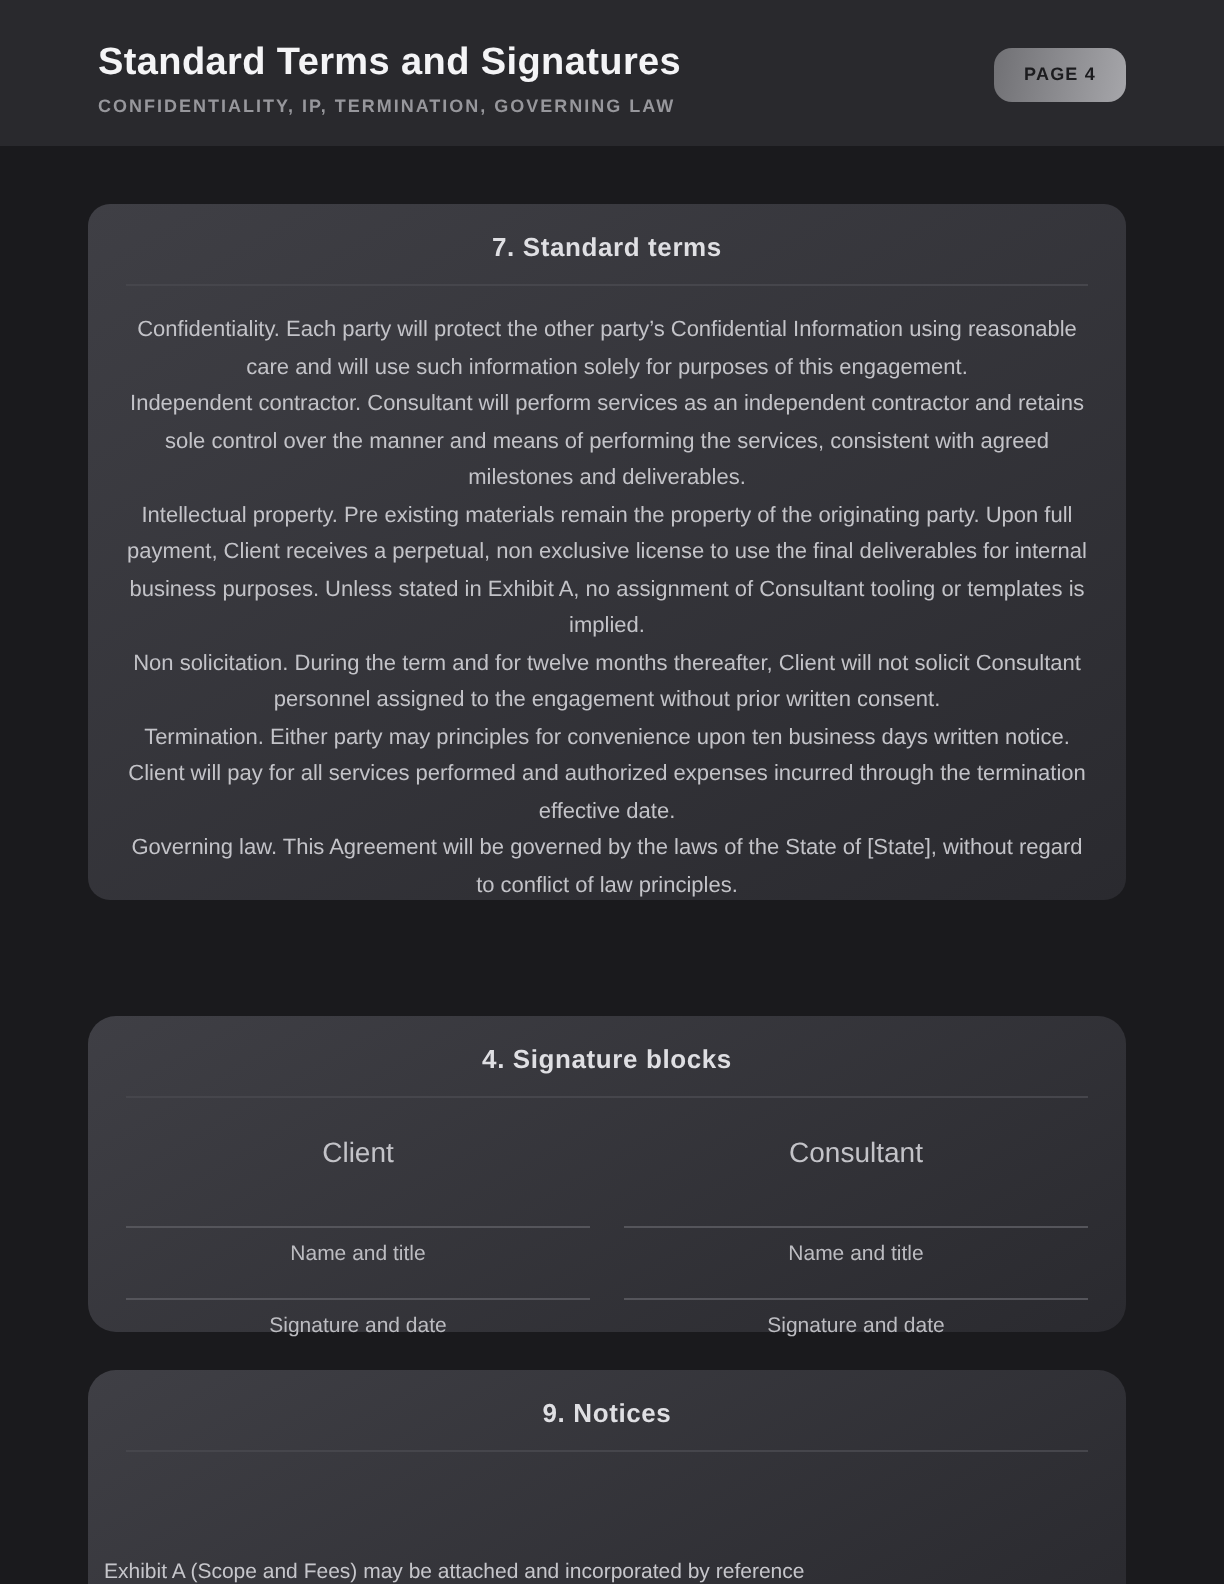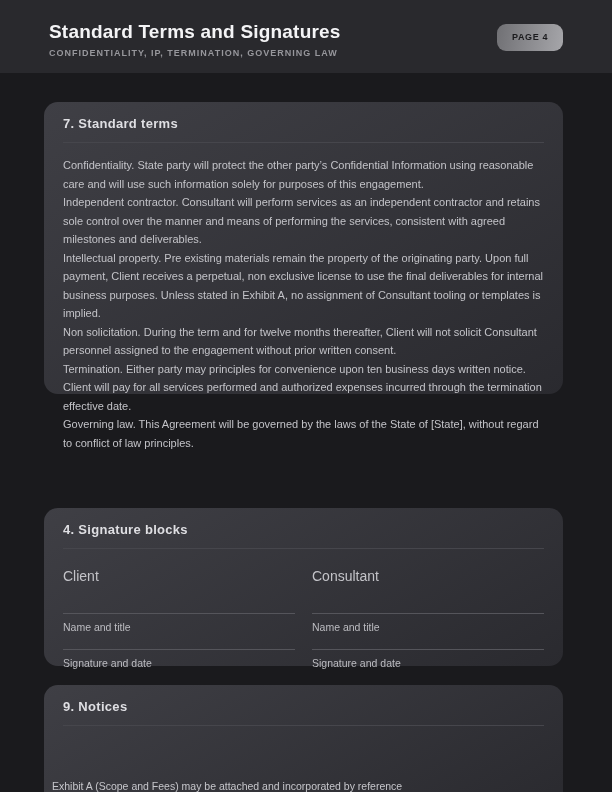--- a/index.html
+++ b/index.html
@@ -16,20 +16,21 @@
     --divider:#46464c;
     --signature-line:#55555b;
   }
   html,body{margin:0;padding:0;background:#000;}
   .page{
     position:relative;
     width:612px;height:792px;
     background:var(--page-bg);
     overflow:hidden;
     font-family:"Liberation Sans", sans-serif;
+    text-align:center;
     -webkit-font-smoothing:antialiased;
   }
   
   .header-bar{
     position:absolute;top:0;left:0;width:612px;height:73px;
     background:var(--header-bar);
   }
   .page-title{
     position:absolute;left:49px;top:21px;
     font-size:19px;font-weight:700;letter-spacing:.2px;
@@ -49,21 +50,21 @@
     font-size:9px;font-weight:700;letter-spacing:.6px;
   }
   
   .card{
     position:absolute;left:44px;width:519px;
     box-sizing:border-box;
     padding:14px 19px;
     border-radius:14px;
     background:linear-gradient(150deg,var(--card-gradient-start),var(--card-gradient-end));
   }
-  .card-terms{top:102px;height:292px;}
+  .card-terms{top:102px;height:348px;border-radius:11px;}
   .card-signatures{top:508px;height:158px;}
   .card-notices{top:685px;height:121px;}
   .section-heading{
     margin:0;
     font-size:13px;font-weight:700;letter-spacing:.3px;
     color:#dfdfe3;
   }
   .section-divider{
     height:1px;background:var(--divider);
     margin-top:11px;
@@ -99,21 +100,21 @@
   <div class="header-bar">
     <h1 class="page-title">Standard Terms and Signatures</h1>
     <div class="page-subtitle">CONFIDENTIALITY, IP, TERMINATION, GOVERNING LAW</div>
     <div class="page-badge">PAGE 4</div>
   </div>
 
   <section class="card card-terms">
     <h2 class="section-heading">7. Standard terms</h2>
     <div class="section-divider"></div>
     <div class="card-body">
-      <p>Confidentiality. State party will protect the other party’s Confidential Information using reasonable care and will use such information solely for purposes of this engagement.</p>
+      <p>Confidentiality. Each party will protect the other party’s Confidential Information using reasonable care and will use such information solely for purposes of this engagement.</p>
       <p>Independent contractor. Consultant will perform services as an independent contractor and retains sole control over the manner and means of performing the services, consistent with agreed milestones and deliverables.</p>
       <p>Intellectual property. Pre existing materials remain the property of the originating party. Upon full payment, Client receives a perpetual, non exclusive license to use the final deliverables for internal business purposes. Unless stated in Exhibit A, no assignment of Consultant tooling or templates is implied.</p>
       <p>Non solicitation. During the term and for twelve months thereafter, Client will not solicit Consultant personnel assigned to the engagement without prior written consent.</p>
       <p>Termination. Either party may principles for convenience upon ten business days written notice. Client will pay for all services performed and authorized expenses incurred through the termination effective date.</p>
       <p>Governing law. This Agreement will be governed by the laws of the State of [State], without regard to conflict of law principles.</p>
     </div>
   </section>
 
   <section class="card card-signatures">
     <h2 class="section-heading">4. Signature blocks</h2>

